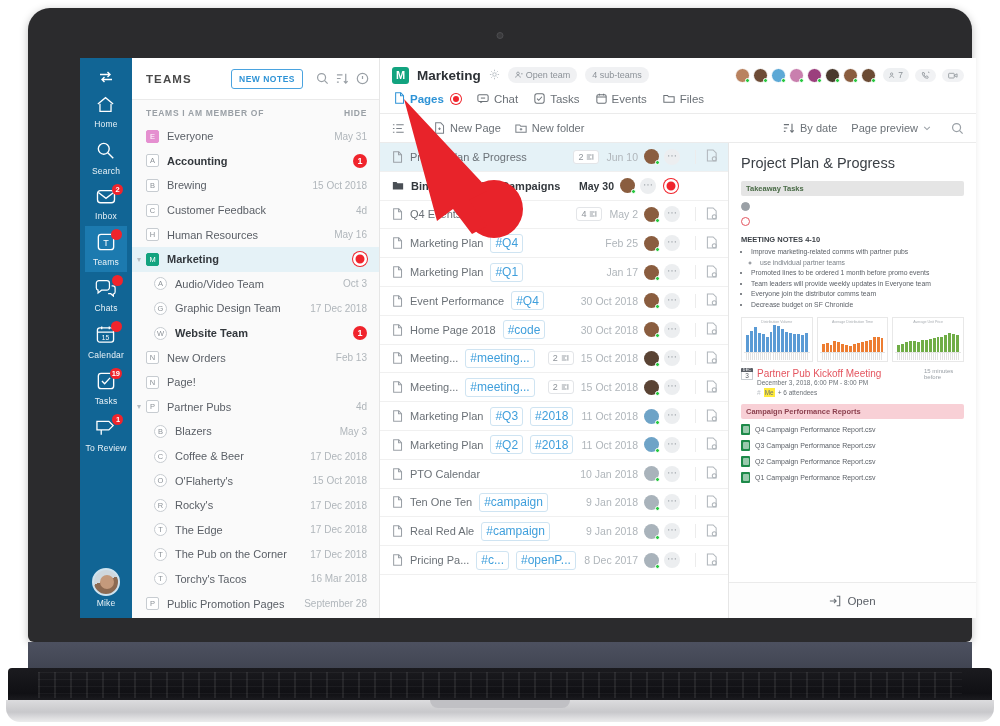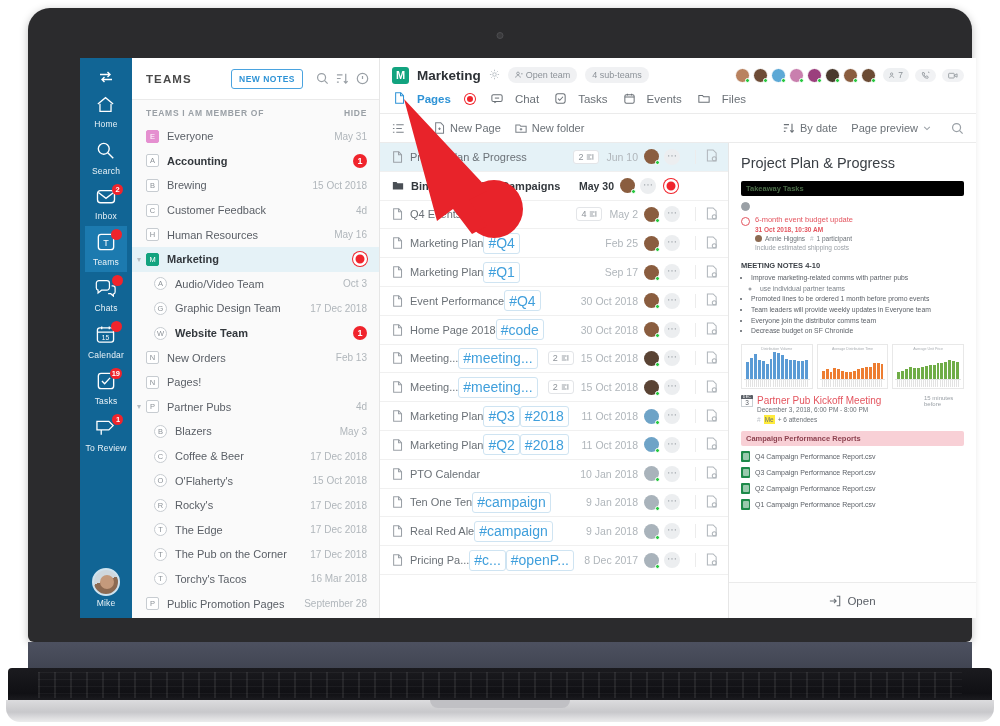--- a/index.html
+++ b/index.html
@@ -172,21 +172,21 @@
     background: #eef0f2; color: #8c9298; font-size: 8.5px; border-radius: 9px;
     padding: 2px 6px; margin-left: 4px; display:inline-flex; align-items:center; gap:2px;
   }
   .icon-pill {
     background: #f1f2f4; color: #8c9298; border-radius: 9px; padding: 2px 6px;
     margin-left: 3px; font-size: 9px; display:inline-flex; align-items:center; gap:2px;
   }
 
   .tabs { display: flex; align-items: center; gap: 16px; padding: 8px 0 7px 2px; }
   .tab {
-    display: flex; align-items: center; gap: 12px; font-size: 11.5px; color: #6b7177;
+    display: flex; align-items: center; gap: 5px; font-size: 11.5px; color: #6b7177;
     cursor: pointer; position: relative;
   }
   .tab.active { color: #2e93d6; font-weight: bold; }
   .tab .rdot {
     width: 10px; height: 10px; border-radius: 50%; background: #f0242c;
     box-shadow: inset 0 0 0 2px #fff, 0 0 0 1px #f0242c; margin-left: 2px;
   }
 
   .toolbar {
     display: flex; align-items: center; gap: 14px;
@@ -202,22 +202,22 @@
   .filelist { flex: 1; min-width: 0; overflow: hidden; background: #fff; }
   .frow {
     display: flex; align-items: center; height: 28.8px; padding: 0 10px 0 12px;
     border-bottom: 1px solid #f0f0f0; font-size: 11px; color: #6b7177; cursor: pointer;
   }
   .frow.sel { background: #e5f2f7; }
   .frow .fico { margin-right: 7px; color: #9aa0a6; display: inline-flex; flex: 0 0 auto; }
   .fname { white-space: nowrap; overflow: hidden; text-overflow: ellipsis; }
   .fname.b { font-weight: bold; color: #33383d; }
   .tag {
-    border: 1px solid #cfe4f2; color: #3f9fdc; background: #fff; font-size: 14px;
-    padding: 1.5px 4px; border-radius: 3px; white-space: nowrap; flex: 0 0 auto;
+    border: 1px solid #cfe4f2; color: #3f9fdc; background: #fff; font-size: 12px;
+    padding: 1.5px 4px; border-radius: 3px; margin-left: 7px; white-space: nowrap; flex: 0 0 auto;
   }
   .fspacer { flex: 1; min-width: 6px; }
   .cmt {
     border: 1px solid #e3e5e8; border-radius: 3px; font-size: 9px; color: #8c9298;
     padding: 1px 4px; margin-right: 7px; display: inline-flex; align-items: center; gap: 3px;
     background: #fff; flex: 0 0 auto;
   }
   .fdate { font-size: 10.5px; color: #b0b6bb; margin-right: 6px; white-space: nowrap; flex: 0 0 auto; }
   .fdate.b { color: #33383d; font-weight: bold; }
   .fav { width: 15px; height: 15px; border-radius: 50%; position: relative; flex: 0 0 auto; }
@@ -229,21 +229,21 @@
   .fend .sep { width: 1px; height: 14px; background: #ececec; margin-right: 10px; }
 
   
   .preview {
     width: 248px; flex: 0 0 248px; border-left: 1px solid #e6e6e6;
     display: flex; flex-direction: column; background: #fff;
   }
   .pv-body { flex: 1; padding: 12px 12px 0 12px; overflow: hidden; }
   .pv-title { font-size: 14.5px; color: #3a3f45; margin-bottom: 10px; }
   .band { font-size: 7.5px; font-weight: bold; padding: 3px 5px; border-radius: 2px; }
-  .band.green { background: #000000; color: #4a6b47; }
+  .band.green { background: #e5e5e5; color: #4a6b47; }
   .band.pink  { background: #f8d0d6; color: #8d4250; }
   .task { display: flex; gap: 5px; margin-top: 4px; }
   .tcheck { width: 9px; height: 9px; border-radius: 50%; border: 1.5px solid #b9bfc4; flex: 0 0 9px; margin-top: 2px; }
   .tcheck.done { background: #9aa0a6; border-color: #9aa0a6; }
   .tcheck.late { border-color: #e4555f; }
   .tcheck.open { border-color: #c9ced2; }
   .t-lines { min-width: 0; }
   .t1 { font-size: 7.5px; color: #4a4f55; line-height: 1.35; }
   .t1.red { color: #e4555f; }
   .t1.purple { color: #b362c9; }
@@ -420,21 +420,21 @@
                 <span class="team-name b">Website Team</span>
                 <span class="badge">1</span>
               </div>
               <div class="team-row" style="">
                 <span class="sq">N</span>
                 <span class="team-name">New Orders</span>
                 <span class="team-date">Feb 13</span>
               </div>
               <div class="team-row" style="">
                 <span class="sq">N</span>
-                <span class="team-name">Pages!</span>
+                <span class="team-name">Page!</span>
                 <span class="team-date"></span>
               </div>
               <div class="team-row" style="">
                 <span class="caret">▾</span>
                 <span class="sq">P</span>
                 <span class="team-name">Partner Pubs</span>
                 <span class="team-date">4d</span>
               </div>
               <div class="team-row" style="padding-left:22px;">
                 <span class="sq circ">B</span>
@@ -724,21 +724,21 @@
                 <div class="frow">
                   <span class="fico">
                     <svg width="11" height="12" viewBox="0 0 12 14" fill="none" stroke="#9aa0a6" stroke-width="1.2">
                       <path d="M1.5 1h6l3.2 3.2V13h-9.2z"></path>
                       <path d="M7.2 1v3.4h3.3"></path>
                     </svg>
                   </span>
                   <span class="fname">Marketing Plan</span>
                   <span class="tag">#Q1</span>
                   <span class="fspacer"></span>
-                  <span class="fdate">Sep 17</span>
+                  <span class="fdate">Jan 17</span>
                   <span class="fav" style="background:#8a5d3f">
                     <i style="position:absolute;right:-1px;bottom:-1px;width:5px;height:5px;border-radius:50%;background:#28c840;border:1px solid #fff"></i>
                   </span>
                   <span class="dots">⋯</span>
                   <span class="fend">
                     <span class="sep"></span>
                     <span><svg width="12" height="13" viewBox="0 0 13 14" fill="none" stroke="#b0b6bb" stroke-width="1.1">
                         <path d="M1.5 1h6.2l3.3 3.3V13H1.5z"></path>
                         <circle cx="9" cy="10.5" r="2.2"></circle>
                       </svg></span>
@@ -989,31 +989,20 @@
             <div class="preview">
               <div class="pv-body">
                 <div class="pv-title">Project Plan &amp; Progress</div>
                 <div class="band green">Takeaway Tasks</div>
                 <div id="pv-tasks">
                     <div class="task">
                       <span class="tcheck done"></span>
                     </div>
                     <div class="task">
                       <span class="tcheck late"></span>
-                      <div class="t-lines">
-                        <div class="t1 red">6-month event budget update</div>
-                        <div class="t2 red">31 Oct 2018, 10:30 AM</div>
-                        <div class="t3">
-                          <span class="miniav"></span>
-                          <span>Annie Higgins</span>
-                          <span style="color:#c0c5ca">&nbsp;#</span>
-                          <span>1 participant</span>
-                        </div>
-                        <div class="t2">Include estimated shipping costs</div>
-                      </div>
                     </div>
                   </div>
 
                 <div class="notes-h">MEETING NOTES 4-10</div>
                 <ul class="notes" id="pv-notes">
                     <li class="">Improve marketing-related comms with partner pubs</li>
                     <li class="sub">use individual partner teams</li>
                     <li class="">Promoted lines to be ordered 1 month before promo events</li>
                     <li class="">Team leaders will provide weekly updates in Everyone team</li>
                     <li class="">Everyone join the distributor comms team</li>

